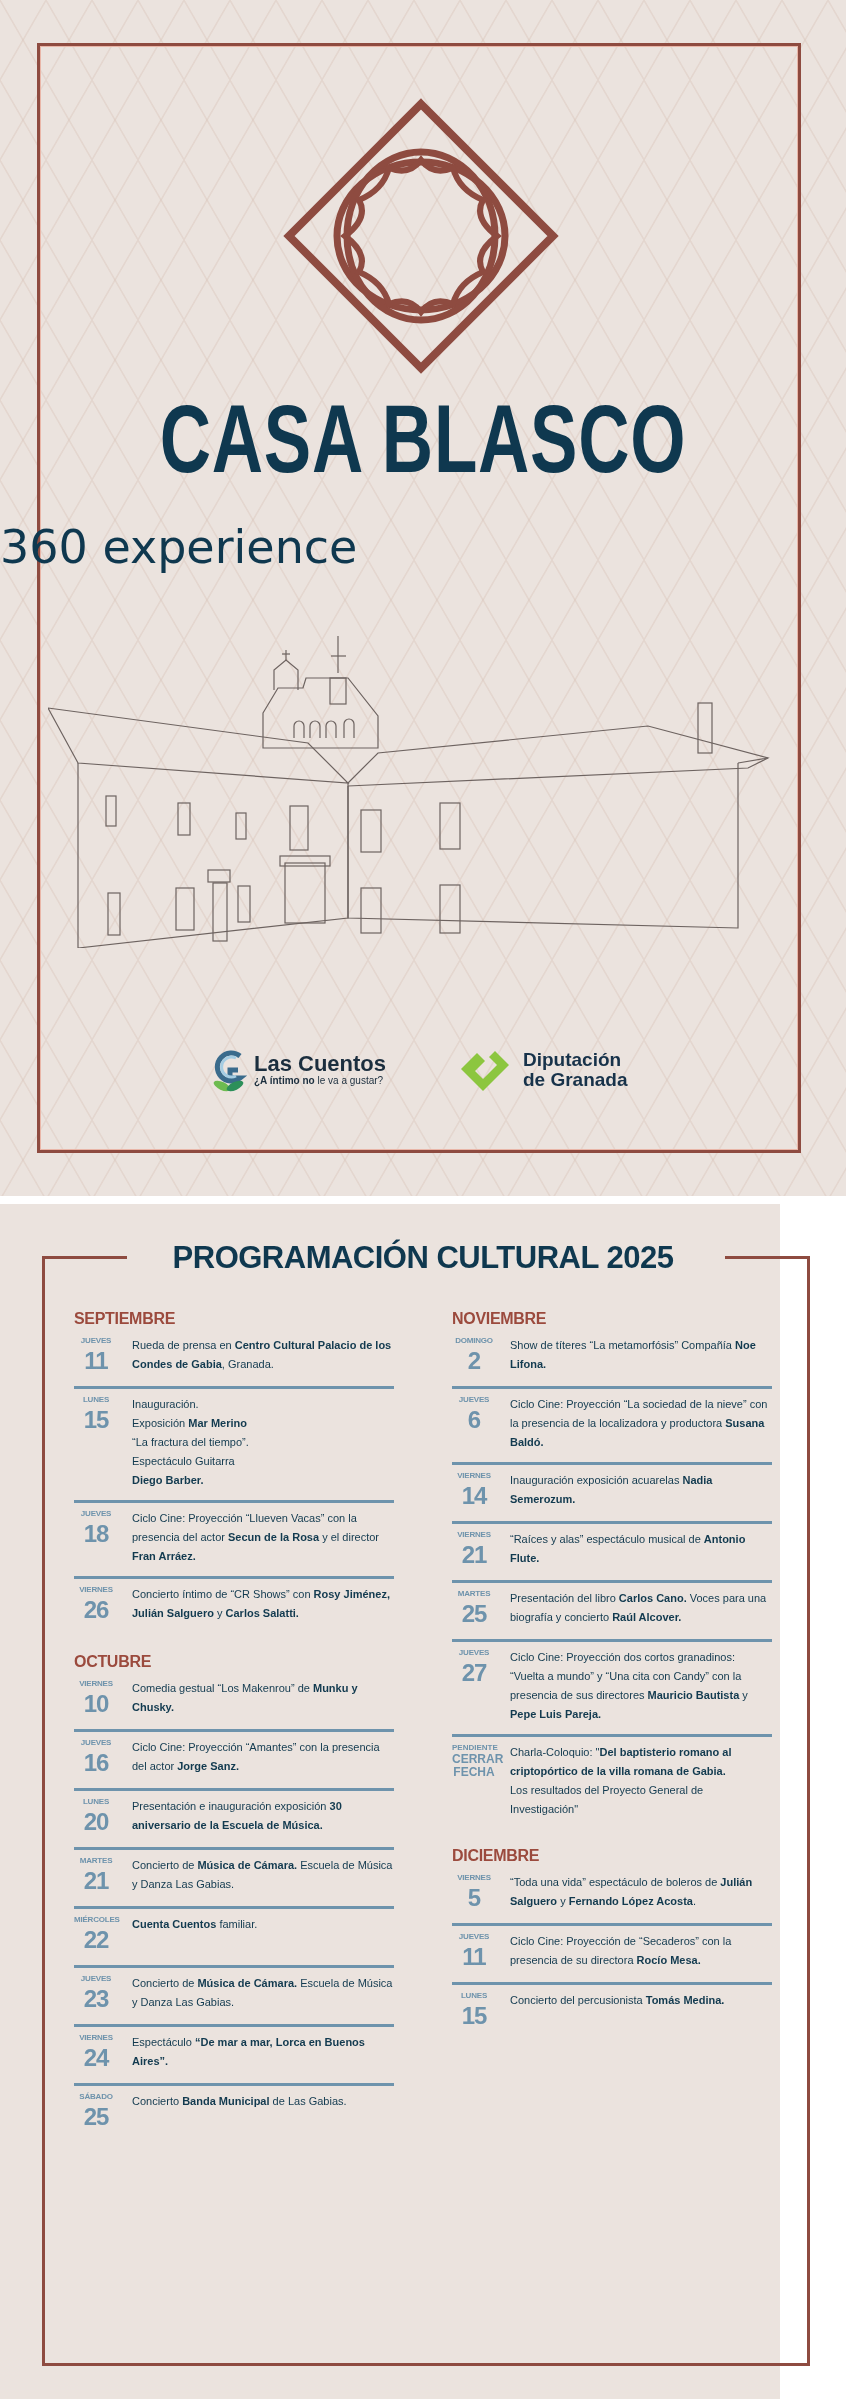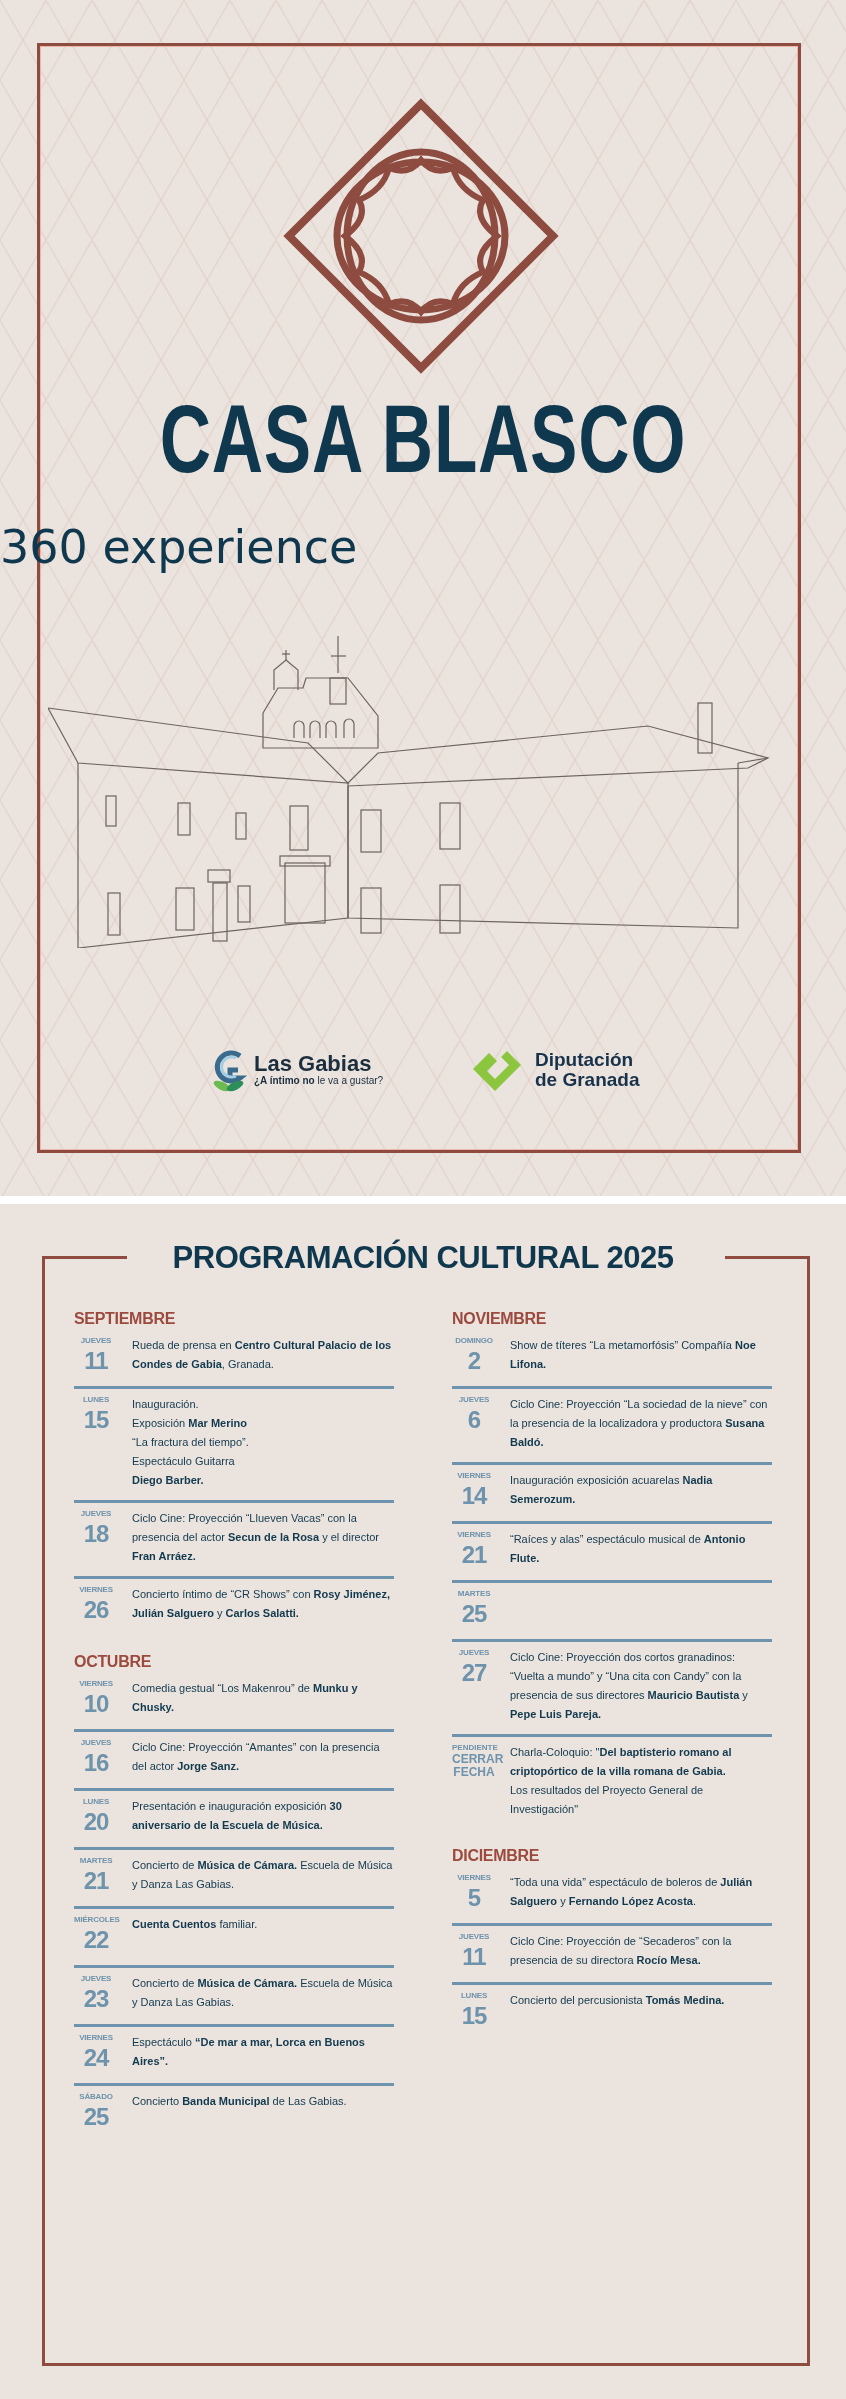--- a/index.html
+++ b/index.html
@@ -32,28 +32,28 @@
   .subtitle {
     position: absolute; left: 0; width: 846px; top: 520px; text-align: left;
     font-family: "DejaVu Sans", sans-serif; font-size: 46px; color: #0f384f;
   }
   .building { position: absolute; left: 48px; top: 628px; width: 750px; height: 320px; }
   .logos { position: absolute; top: 1045px; left: 0; width: 846px; height: 60px; }
   .logo-gabias { position: absolute; left: 208px; top: 0; height: 50px; display: flex; align-items: center; gap: 6px; }
   .logo-gabias .name { font-weight: 700; font-size: 22px; color: #1b2e3e; line-height: 22px; }
   .logo-gabias .tag { font-size: 10px; color: #1b2e3e; line-height: 12px; }
   .logo-gabias .tag b { font-weight: 700; }
-  .logo-dip { position: absolute; left: 467px; top: 0; height: 50px; display: flex; align-items: center; gap: 10px; }
+  .logo-dip { position: absolute; left: 455px; top: 0; height: 50px; display: flex; align-items: center; gap: 10px; }
   .logo-dip .name { font-weight: 700; font-size: 19px; color: #17324a; line-height: 20px; }
 
   .gap { height: 8px; background: #ffffff; }
 
   
   .schedule {
-    position: relative; width: 846px; height: 1195px; background: #ebe3de;
+    position: relative; width: 780px; height: 1195px; background: #ebe3de;
   }
   .sched-frame {
     position: absolute; left: 42px; top: 52px; width: 768px; height: 1110px;
     border: 3px solid #8e4b40; border-top: none;
   }
   .frame-top-left { position: absolute; left: 42px; top: 52px; width: 85px; height: 3px; background: #8e4b40; }
   .frame-top-right { position: absolute; left: 725px; top: 52px; width: 85px; height: 3px; background: #8e4b40; }
   .sched-title {
     position: absolute; left: 0; width: 846px; top: 36px; text-align: center;
     font-weight: 700; font-size: 31px; color: #0f384f; letter-spacing: -0.5px;
@@ -141,21 +141,21 @@
 
   <div class="logos">
     <div class="logo-gabias">
       <svg width="40" height="44" viewBox="0 0 40 44">
         <path d="M32,8 A14,14 0 1 0 32,30 L22,30 L22,22 L30,22" fill="none" stroke="#3a6b8c" stroke-width="5"></path>
         <path d="M28,10 A10,10 0 1 0 28,28" fill="none" stroke="#a5cde3" stroke-width="3"></path>
         <ellipse cx="14" cy="38" rx="9" ry="4" fill="#6dbb50" transform="rotate(25 14 38)"></ellipse>
         <ellipse cx="27" cy="38" rx="9" ry="4" fill="#2c8f5a" transform="rotate(-25 27 38)"></ellipse>
       </svg>
       <div>
-        <div class="name">Las Gabias</div>
+        <div class="name">Las Cuentos</div>
         <div class="tag"><b>¿A íntimo no</b><span> le va a gustar?</span></div>
       </div>
     </div>
     <div class="logo-dip">
       <svg width="58" height="46" viewBox="0 0 58 46">
         <path d="M6,22 L22,6 L30,14 L20,24 L28,32 L42,18 L34,10 L40,4 L54,18 L28,44 Z" fill="#8cc63f"></path>
       </svg>
       <div>
         <div class="name">Diputación</div>
         <div class="name">de Granada</div>
@@ -288,20 +288,21 @@
           <div class="dow">VIERNES</div>
           <div class="day">21</div>
         </div>
         <div class="desc"><span>“Raíces y alas” espectáculo musical de </span><b>Antonio Flute.</b></div>
       </div>
       <div class="event">
         <div class="datebox">
           <div class="dow">MARTES</div>
           <div class="day">25</div>
         </div>
+        <div class="desc"><span>Presentación del libro </span><b>Carlos Cano.</b><span> Voces para una biografía y concierto </span><b>Raúl Alcover.</b></div>
       </div>
       <div class="event">
         <div class="datebox">
           <div class="dow">JUEVES</div>
           <div class="day">27</div>
         </div>
         <div class="desc"><span>Ciclo Cine:  Proyección dos cortos granadinos: “Vuelta a mundo” y “Una cita con Candy” con la presencia de sus directores </span><b>Mauricio Bautista</b><span> y </span><b>Pepe Luis Pareja.</b></div>
       </div>
       <div class="event last">
         <div class="datebox">

